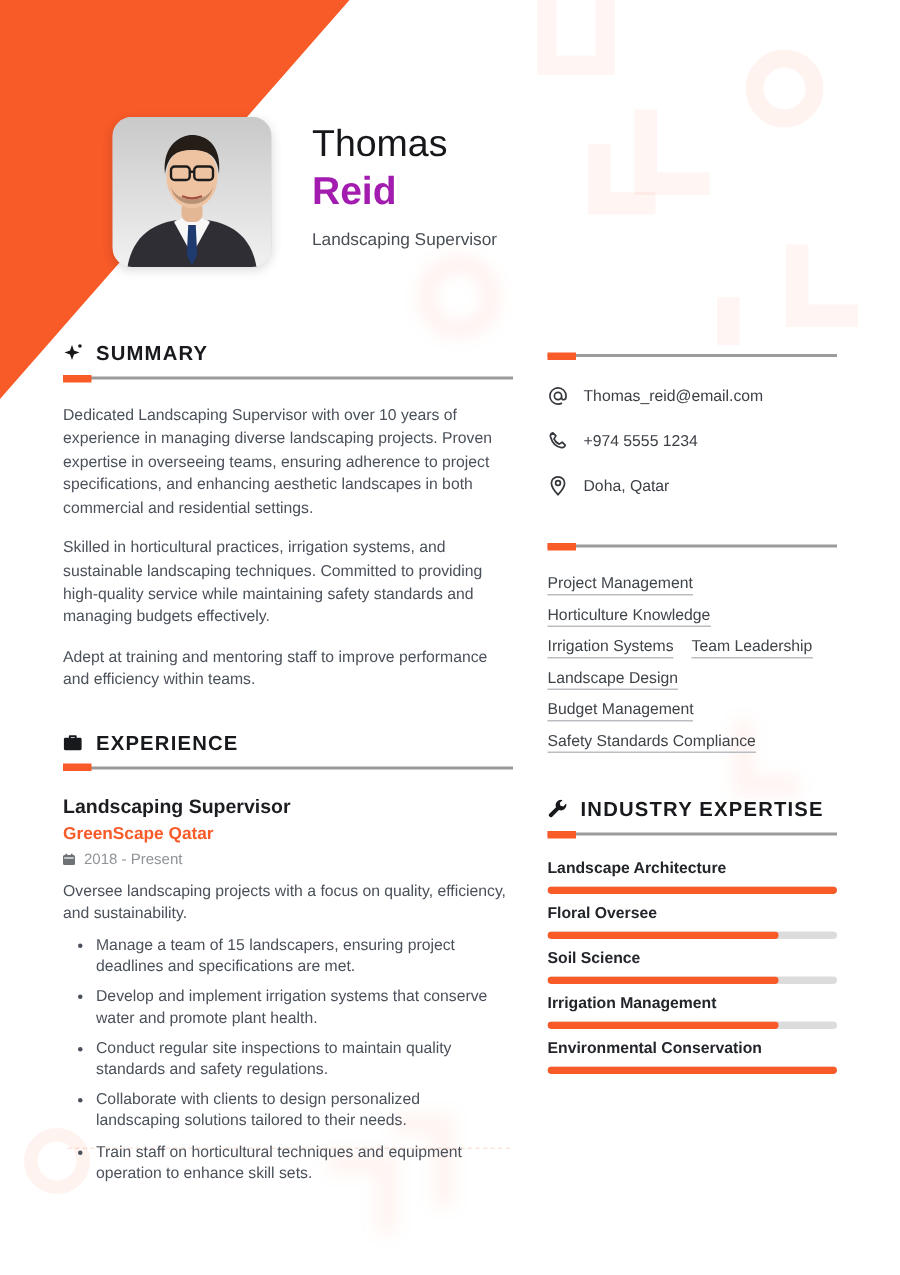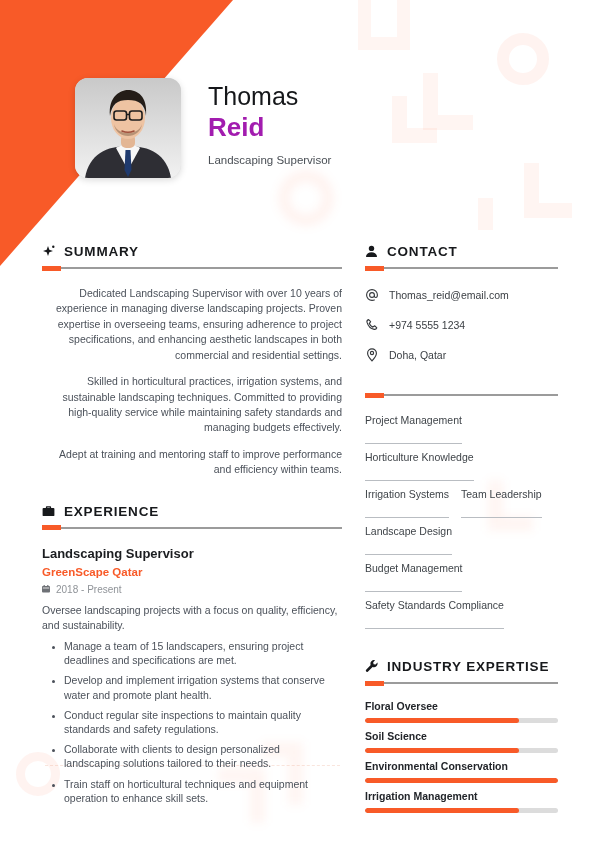--- a/index.html
+++ b/index.html
@@ -25,37 +25,37 @@
   .photo{
     position:absolute;left:75px;top:78px;width:106px;height:100px;
     border-radius:13px;overflow:hidden;box-shadow:0 2px 7px rgba(0,0,0,.15);
     background:#d9d9d9;
   }
   .name-block{position:absolute;left:208px;top:83px;}
   .name-first{font-size:25px;font-weight:400;color:#15171a;line-height:1.1;}
   .name-last{font-size:26px;font-weight:700;color:#a21caf;line-height:1.1;margin-top:2px;}
   .name-title{font-size:11.5px;color:#4a4f55;margin-top:13px;}
   
-  .col{position:absolute;top:244px;z-index:2;}
+  .col{position:absolute;top:228px;z-index:2;}
   .col-left{left:42px;width:300px;}
   .col-right{left:365px;width:193px;}
   
   .sec-head{display:flex;align-items:center;gap:9px;}
   .sec-head h2{
     margin:0;font-size:13.5px;font-weight:800;letter-spacing:.8px;color:#17191c;
   }
   .sec-icon{width:13px;height:13px;flex:0 0 auto;color:#17191c;display:block;}
   .rule{position:relative;height:2px;background:#9b9b9b;margin-top:8px;}
   .rule::before{
     content:"";position:absolute;left:0;top:-1.5px;width:19px;height:5px;
     background:var(--accent,#F85A28);
   }
   
   .paras{margin-top:17px;}
-  .paras p{margin:0 0 11px 0;font-size:10.5px;line-height:1.47;color:#4b515a;text-align:right;}
+  .paras p{margin:0 0 11px 0;font-size:10.5px;line-height:1.47;color:#4b515a;}
   
   .sec-experience{margin-top:26px;}
   .job-title{margin-top:17px;font-size:13px;font-weight:700;color:#1b1d20;}
   .job-company{margin-top:5px;font-size:11.5px;font-weight:700;color:var(--accent,#F85A28);}
   .job-dates{margin-top:6px;display:flex;align-items:center;gap:6px;font-size:10px;color:#8f9398;}
   .date-icon{width:8px;height:8px;color:#6e7176;display:block;}
   .job-desc{margin-top:8px;font-size:10.5px;line-height:1.5;color:#4b515a;}
   ul.job-bullets{margin:5px 14px 0 0;padding-left:22px;}
   ul.job-bullets li{
     font-size:10.5px;line-height:1.35;color:#4b515a;margin-bottom:6px;
@@ -63,21 +63,21 @@
   ul.job-bullets li::marker{color:#4b515a;font-size:9px;}
   
   .contact-rows{margin-top:17px;}
   .contact-row{display:flex;align-items:center;gap:10px;margin-bottom:12px;min-height:18px;}
   .contact-icon{width:14px;height:14px;flex:0 0 auto;color:#34373b;display:block;}
   .contact-text{font-size:10.5px;color:#3c4045;}
   
   .sec-skills{margin-top:30px;}
   .skill-wrap{margin-top:18px;display:flex;flex-wrap:wrap;column-gap:12px;row-gap:7px;}
   .skill{
-    font-size:10.5px;color:#3f4449;padding-bottom:17px;
+    font-size:10.5px;color:#3f4449;padding-bottom:1px;
     border-bottom:1px solid #b9bdc2;white-space:nowrap;
   }
   
   .sec-industry{margin-top:30px;}
   .exp-list{margin-top:16px;}
   .exp-item{margin-bottom:7px;}
   .exp-label{font-size:10.5px;font-weight:700;color:#22252a;}
   .exp-track{margin-top:6px;height:5px;border-radius:3px;background:#dcdcdc;overflow:hidden;}
   .exp-fill{height:100%;border-radius:3px;background:var(--accent,#F85A28);}
 </style>
@@ -187,27 +187,20 @@
             <li>Train staff on horticultural techniques and equipment operation to enhance skill sets.</li>
         </ul>
       </div>
     </section>
 
   </div>
 
   <div class="col col-right">
 
     <section class="sec-contact">
-      <div class="sec-head">
-        <svg class="sec-icon" viewBox="0 0 13 13">
-          <circle cx="6.5" cy="3.4" r="2.7" fill="currentColor"></circle>
-          <path fill="currentColor" d="M1 12c0-3 2.4-4.8 5.5-4.8S12 9 12 12z"></path>
-        </svg>
-        <h2>CONTACT</h2>
-      </div>
       <div class="rule"></div>
 
       <div class="contact-rows">
         <div class="contact-row">
           <svg class="contact-icon" viewBox="0 0 14 14">
             <path fill="none" stroke="currentColor" stroke-width="1.1" d="M9.4 7a2.4 2.4 0 11-4.8 0 2.4 2.4 0 014.8 0zm0 0v1c0 .9.6 1.5 1.4 1.5.9 0 1.6-.8 1.6-2.5A5.4 5.4 0 107 12.4c1.1 0 1.9-.2 2.7-.7"></path>
           </svg>
           <span class="contact-text">Thomas_reid@email.com</span>
         </div>
         <div class="contact-row">
@@ -242,46 +235,52 @@
     <section class="sec-industry">
       <div class="sec-head">
         <svg class="sec-icon" viewBox="0 0 13 13">
           <path fill="currentColor" d="M12.4 2.6a3.6 3.6 0 01-4.8 4.4l-4.3 4.3a1.35 1.35 0 11-1.9-1.9l4.3-4.3A3.6 3.6 0 0110.1.3L8.2 2.2l.4 2 2 .4z"></path>
         </svg>
         <h2>INDUSTRY EXPERTISE</h2>
       </div>
       <div class="rule"></div>
       <div class="exp-list">
 
+          <div class="exp-item">
+            <div class="exp-label">Landscape Architecture</div>
+            <div class="exp-track">
+              <div class="exp-fill" style="width: 100%;"></div>
+            </div>
+          </div>
 
           <div class="exp-item">
             <div class="exp-label">Floral Oversee</div>
             <div class="exp-track">
               <div class="exp-fill" style="width: 80%;"></div>
             </div>
           </div>
 
           <div class="exp-item">
             <div class="exp-label">Soil Science</div>
             <div class="exp-track">
               <div class="exp-fill" style="width: 80%;"></div>
             </div>
           </div>
 
           <div class="exp-item">
+            <div class="exp-label">Irrigation Management</div>
+            <div class="exp-track">
+              <div class="exp-fill" style="width: 80%;"></div>
+            </div>
+          </div>
+
+          <div class="exp-item">
             <div class="exp-label">Environmental Conservation</div>
             <div class="exp-track">
               <div class="exp-fill" style="width: 100%;"></div>
             </div>
           </div>
 
-          <div class="exp-item">
-            <div class="exp-label">Irrigation Management</div>
-            <div class="exp-track">
-              <div class="exp-fill" style="width: 80%;"></div>
-            </div>
-          </div>
-
       </div>
     </section>
 
   </div>
 </div>
 
 </body></html>

